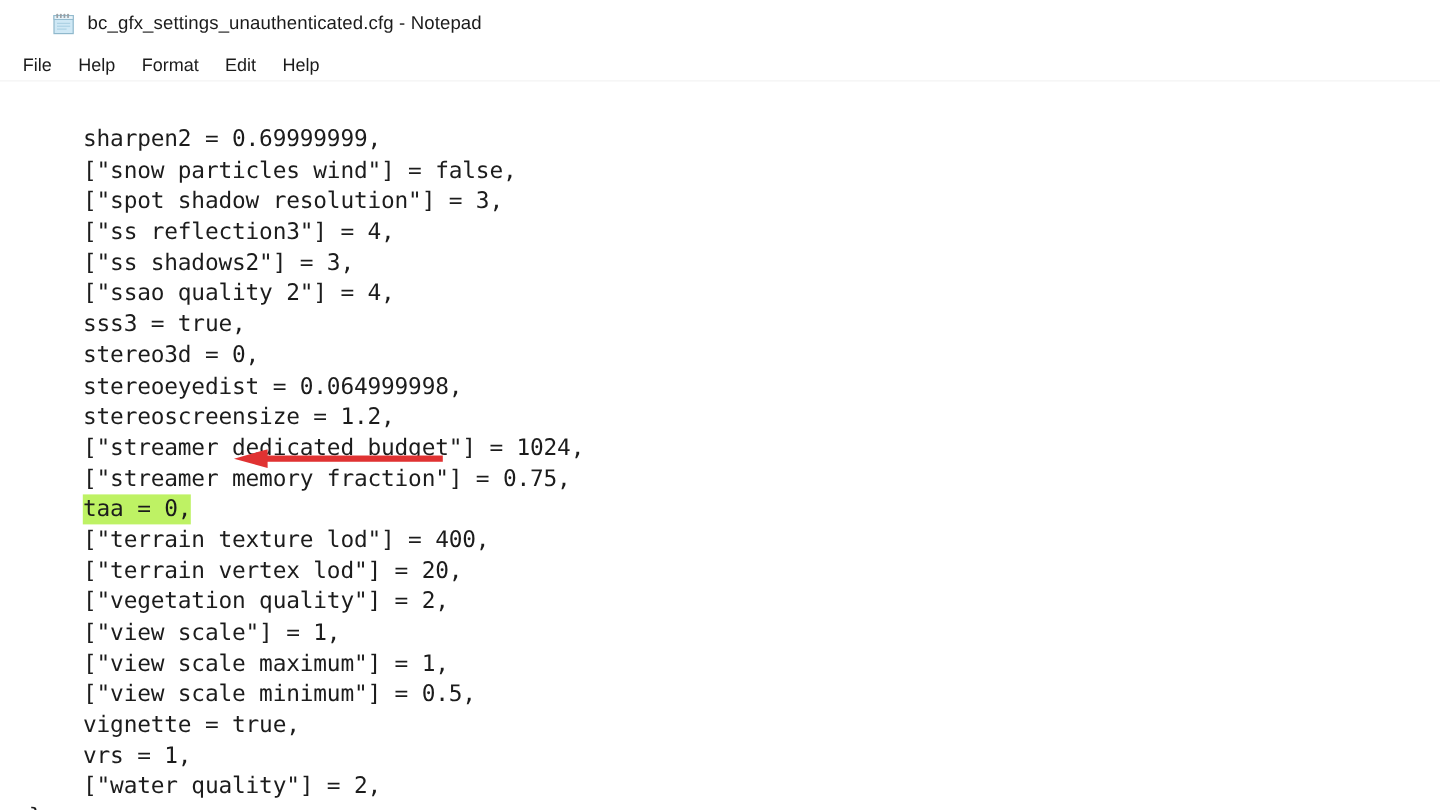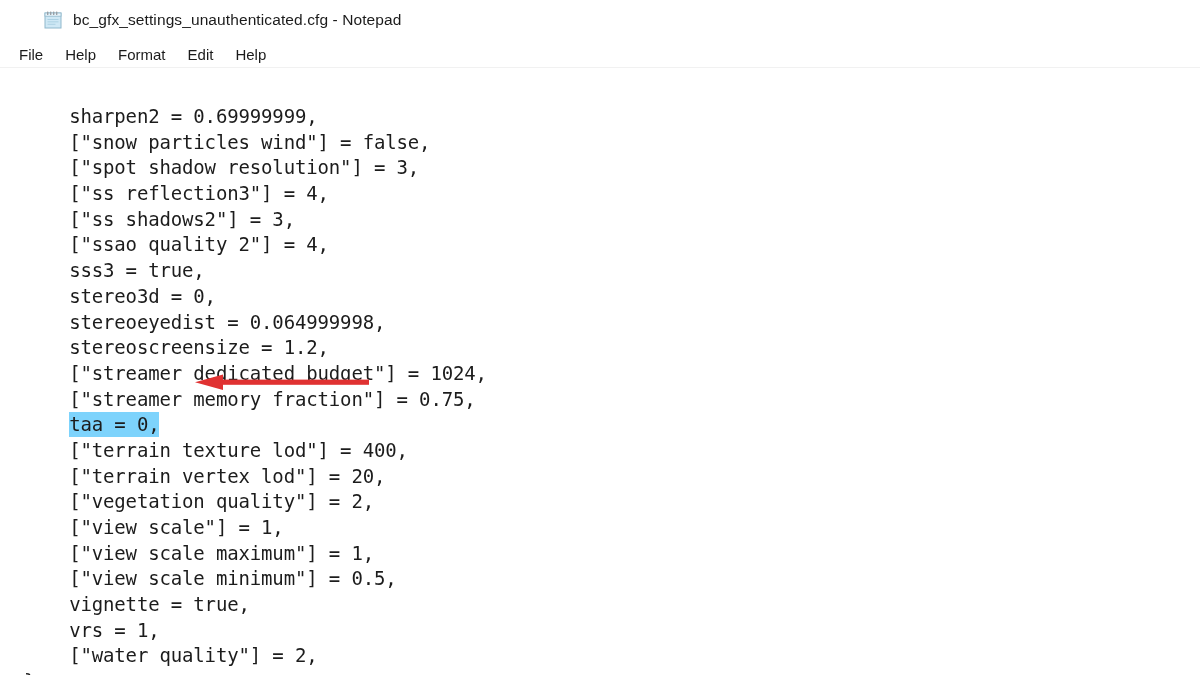--- a/index.html
+++ b/index.html
@@ -88,21 +88,21 @@
     margin: 16px;
     font-family: "DejaVu Sans Mono", "Liberation Mono", monospace;
     font-size: 19px;
     line-height: 25.7px;
     color: #1c1c1c;
     white-space: pre;
     letter-spacing: -0.15px;
   }
   .ln { display: block; height: 25.7px; }
   .hl {
-    background: #7dd3fc;
+    background: #bef264;
     padding: 1px 0 2px 0;
   }
 
   
   #arrow-annotation {
     position: absolute;
     left: 193px;
     top: 370px;
     width: 180px;
     height: 24px;

